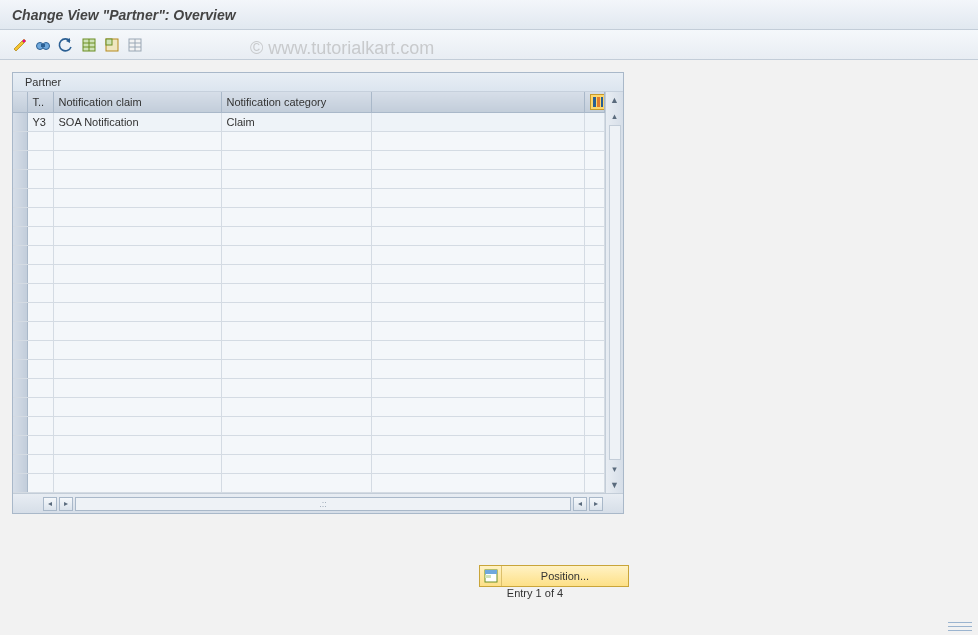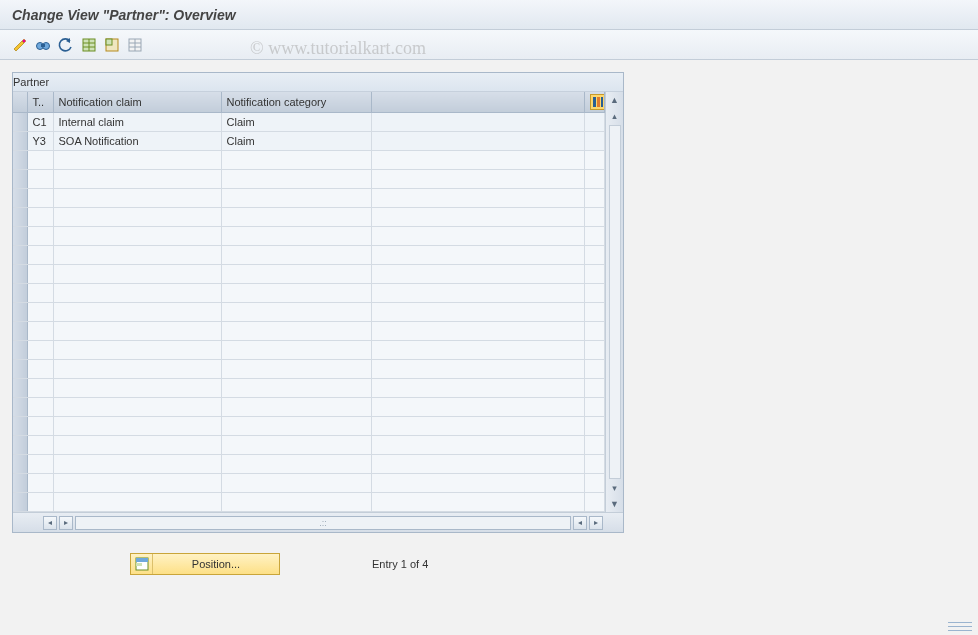--- a/index.html
+++ b/index.html
@@ -12,21 +12,21 @@
     
     .toolbar { height: 30px; background: linear-gradient(to bottom, #f5f8fb 0%, #e8edf3 100%); border-bottom: 1px solid #c3cdd8; display: flex; align-items: center; padding: 0 10px; gap: 3px; }
     .tbbtn { width: 20px; height: 20px; display: flex; align-items: center; justify-content: center; cursor: pointer; border-radius: 2px; }
     .tbbtn svg { display: block; }
 
     
     .main { padding: 12px; }
 
     
     .table-wrap { width: 612px; border: 1px solid #a9b8c9; background: #fafcfe; position: relative; }
-    .group-title { font-size: 11px; color: #333; padding: 3px 0; background: linear-gradient(to bottom,#e8eef5,#dce5ef); border-bottom:1px solid #c6d0dc; }
+    .group-title { font-size: 11px; color: #333; padding: 3px 12px; background: linear-gradient(to bottom,#e8eef5,#dce5ef); border-bottom:1px solid #c6d0dc; }
 
     .grid-region { display: flex; }
     .grid-body { flex: 1; }
 
     table.grid { border-collapse: collapse; width: 100%; table-layout: fixed; }
     table.grid th { font-size: 11px; font-weight: normal; text-align: left; padding: 2px 5px; height: 18px; background: linear-gradient(to bottom,#d6dee8,#c2cdda); border-right: 1px solid #a9b8c9; border-bottom: 1px solid #a9b8c9; color: #333; overflow: hidden; white-space: nowrap; }
     table.grid td { font-size: 11px; padding: 2px 5px; height: 19px; border-right: 1px solid #d4dbe3; border-bottom: 1px solid #d4dbe3; background: #eef3f8; color: #333; overflow:hidden; white-space:nowrap; }
     table.grid tr.empty td { background: #f4f7fa; }
     .rowhdr { width: 14px; background: linear-gradient(to right,#d6dee8,#c2cdda) !important; border-right:1px solid #a9b8c9 !important; }
     th.rowhdr { background: linear-gradient(to bottom,#d6dee8,#c2cdda) !important; }
@@ -40,27 +40,27 @@
     .vscroll { width: 18px; background: linear-gradient(to right,#e8edf3,#d6dee8); border-left:1px solid #c3cdd8; display:flex; flex-direction:column; align-items:center; }
     .vscroll .arrow { width:16px;height:16px;display:flex;align-items:center;justify-content:center;cursor:pointer;color:#5a6b7d;font-size:9px; }
     .vscroll .track { flex:1; width:12px; background:#eef2f6; border:1px solid #c3cdd8; margin:1px 0; }
 
     
     .hscroll-row { height: 20px; display:flex; align-items:center; background: linear-gradient(to bottom,#e8edf3,#d6dee8); border-top:1px solid #c3cdd8; padding: 0 20px 0 30px; gap:2px; }
     .hscroll-btn { width:14px;height:14px;border:1px solid #a9b8c9;background:linear-gradient(to bottom,#f5f8fb,#dbe3ec);display:flex;align-items:center;justify-content:center;font-size:8px;color:#5a6b7d;cursor:pointer; }
     .hscroll-track { flex:1;height:14px;border:1px solid #a9b8c9;background:#eef2f6;display:flex;align-items:center;justify-content:center;font-size:9px;color:#9aa7b5; }
 
     
-    .footer { position:absolute; bottom: 56px; left:0; right:0; height: 30px; display:flex; align-items:center; }
+    .footer { position:absolute; bottom: 40px; left:0; right:0; height: 30px; display:flex; align-items:center;flex-direction:column; }
     .pos-btn { margin-left: 130px; width: 150px; height: 22px; background: linear-gradient(to bottom,#fff2c4,#fde087); border:1px solid #c9a53a; display:flex; align-items:center; font-size:11px; color:#333; cursor:pointer; }
     .pos-btn .ico { width:22px;height:20px;display:flex;align-items:center;justify-content:center;border-right:1px solid #dcc06b; }
     .pos-btn .lbl { flex:1; text-align:center; }
     .entry-txt { margin-left: 92px; font-size:11px; color:#333; }
 
-    .watermark { position:absolute; top: 38px; left: 250px; font-size: 18px; color: rgba(170,170,170,0.55); font-family: Liberation Serif, serif; pointer-events:none; }
+    .watermark { position:absolute; top: 38px; left: 250px; font-size: 18px; color: rgba(170,170,170,0.55); font-family: Liberation Sans, sans-serif; pointer-events:none; }
 
     .corner { position:absolute; bottom:4px; right:6px; width:24px; height:12px; }
     .corner span{display:block;height:1px;background:#9bb4cf;margin-top:3px;}
   </style>
 </head>
 <body>
 
 <div class="titlebar">
   <span class="titlebar-text">Change View "Partner": Overview</span>
 </div>
@@ -140,28 +140,20 @@
                       <rect x="4" y="0" width="3" height="10" fill="#e07b2e"></rect>
                       <rect x="8" y="0" width="2" height="10" fill="#2b5f93"></rect>
                     </svg>
                 </span>
               </th>
             </tr>
           </thead>
           <tbody id="tbody">
             <tr>
               <td class="rowhdr"></td>
-              <td>C1</td>
-              <td>Internal claim</td>
-              <td>Claim</td>
-              <td></td>
-              <td></td>
-            </tr>
-            <tr>
-              <td class="rowhdr"></td>
               <td>Y3</td>
               <td>SOA Notification</td>
               <td>Claim</td>
               <td></td>
               <td></td>
             </tr>
 
             <tr class="empty">
                 <td class="rowhdr"></td>
                 <td></td>

